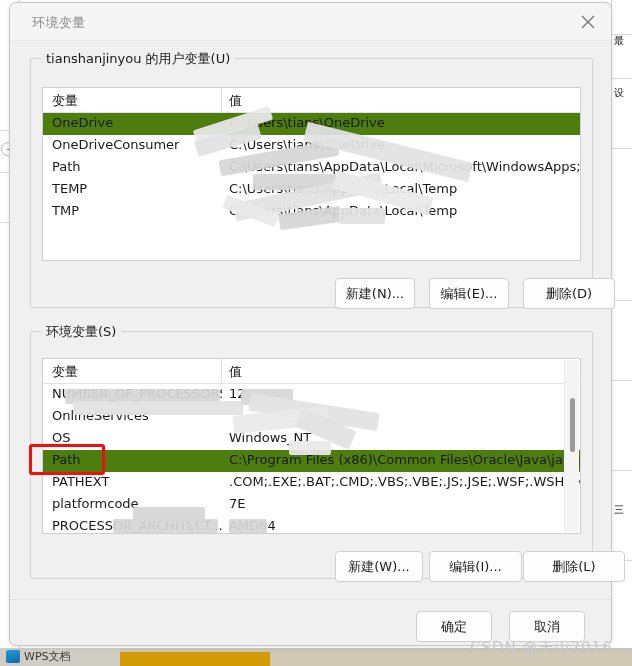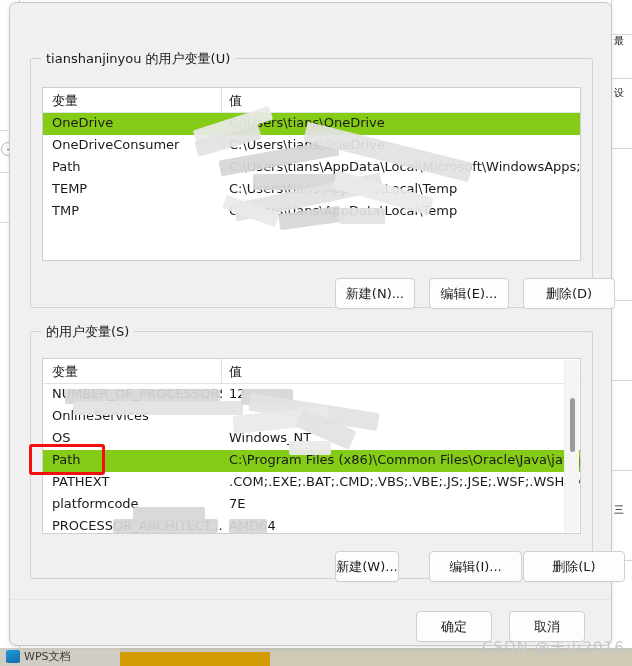--- a/index.html
+++ b/index.html
@@ -135,21 +135,21 @@
   .th-var { left: 9px; }
   .th-val { left: 186px; }
   .col-sep {
     position: absolute; top: 0; left: 178px; width: 1px; height: 25px;
     background: #e0e0e0;
   }
   .rows { position: relative; }
   .row {
     position: relative; height: 22px;
   }
-  .row.selected { background: #84cc16; }
+  .row.selected { background: #4d7c0f; }
   .cell {
     position: absolute; top: 2px;
     font-size: 13px; color: #1a1a1a;
     font-family: "DejaVu Sans", sans-serif;
     white-space: nowrap; overflow: hidden;
   }
   .cell-name { left: 9px; width: 170px; }
   .cell-value { left: 186px; width: 390px; }
 
   
@@ -244,20 +244,29 @@
 
   <div class="taskbar"></div>
   <div class="taskbar-left"></div>
   <div class="taskbar-icon"></div>
   <div class="taskbar-label">WPS文档</div>
   <div class="taskbar-gold"></div>
   <div class="taskbar-tan"></div>
 
   <div class="dialog">
 
+    <div class="titlebar">
+      <div class="title-text">环境变量</div>
+      <div class="close-btn">
+        <svg width="14" height="14" viewBox="0 0 14 14">
+          <line x1="1" y1="1" x2="13" y2="13" stroke="#757575" stroke-width="1.2"></line>
+          <line x1="13" y1="1" x2="1" y2="13" stroke="#757575" stroke-width="1.2"></line>
+        </svg>
+      </div>
+    </div>
 
     <div class="groupbox" style="left:20px; top:55px; width:563px; height:250px;">
       <div class="group-legend">tianshanjinyou 的用户变量(U)</div>
     </div>
 
     <div class="table-wrap" style="left:32px; top:84px; width:539px; height:174px;">
       <div class="t-header">
         <div class="col-sep"></div>
         <div class="th th-var">变量</div>
         <div class="th th-val">值</div>
@@ -295,21 +304,21 @@
       <div class="blur" style="left:236px; top:122px; width:62px; height:16px; transform:rotate(-8deg);"></div>
       <div class="blur soft" style="left:296px; top:120px; width:46px; height:16px;"></div>
       <div class="blur light" style="left:180px; top:116px; width:56px; height:14px; transform:rotate(20deg);"></div>
     </div>
 
     <div class="btn" style="left:325px; top:275px; width:80px;">新建(N)...</div>
     <div class="btn" style="left:419px; top:275px; width:80px;">编辑(E)...</div>
     <div class="btn" style="left:513px; top:275px; width:92px;">删除(D)</div>
 
     <div class="groupbox" style="left:20px; top:328px; width:563px; height:248px;">
-      <div class="group-legend">的用户变量(S)</div>
+      <div class="group-legend">环境变量(S)</div>
     </div>
 
     <div class="table-wrap" style="left:32px; top:355px; width:539px; height:176px;">
       <div class="t-header">
         <div class="col-sep"></div>
         <div class="th th-var">变量</div>
         <div class="th th-val">值</div>
       </div>
       <div class="rows">
         <div class="row">
@@ -351,26 +360,26 @@
       <div class="blur light" style="left:246px; top:82px; width:42px; height:14px;"></div>
       <div class="blur" style="left:90px; top:148px; width:72px; height:15px;"></div>
       <div class="blur" style="left:70px; top:160px; width:105px; height:14px;"></div>
       <div class="blur" style="left:186px; top:160px; width:38px; height:15px;"></div>
 
       <div class="vscroll">
         <div class="vthumb" style="top:38px; height:54px;"></div>
       </div>
     </div>
 
-    <div class="btn" style="left:325px; top:548px; width:64px;">新建(W)...</div>
+    <div class="btn" style="left:325px; top:548px; width:88px;">新建(W)...</div>
     <div class="btn" style="left:419px; top:548px; width:93px;">编辑(I)...</div>
     <div class="btn" style="left:513px; top:548px; width:102px;">删除(L)</div>
 
     <div class="footer-sep" style="top:596px;"></div>
     <div class="btn" style="left:406px; top:608px; width:76px;">确定</div>
     <div class="btn" style="left:499px; top:608px; width:76px;">取消</div>
 
-    <div class="watermark" style="left:472px; top:636px;">CSDN @天山2016</div>
+    <div class="watermark" style="left:460px; top:636px;">CSDN @天山2016</div>
   </div>
 
   <div class="annot-rect" style="left:29px; top:444px; width:76px; height:31px;"></div>
 
 </div>
 
 </body></html>

